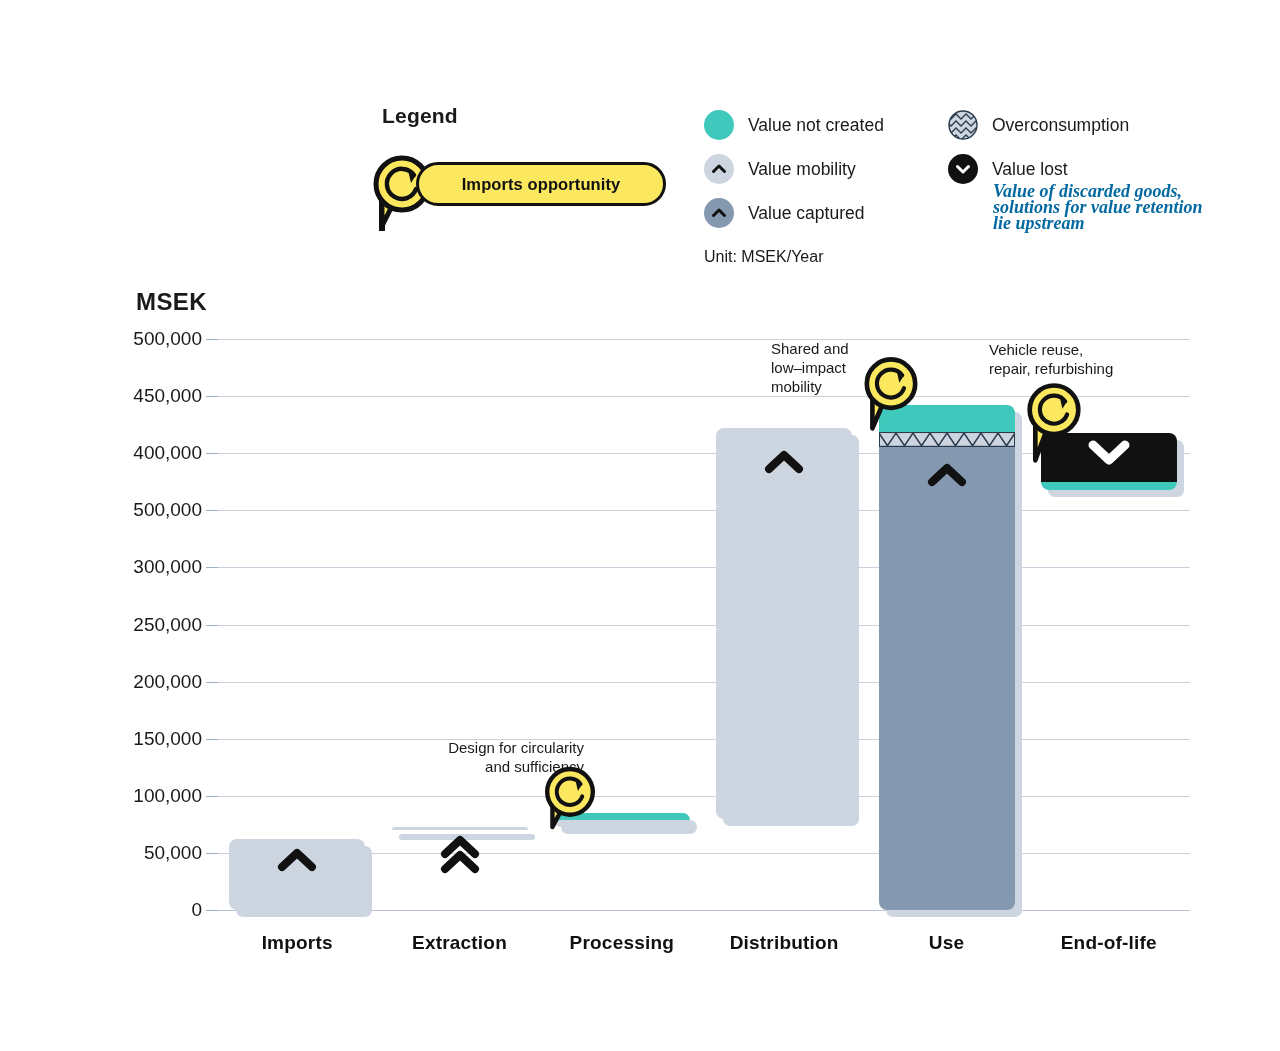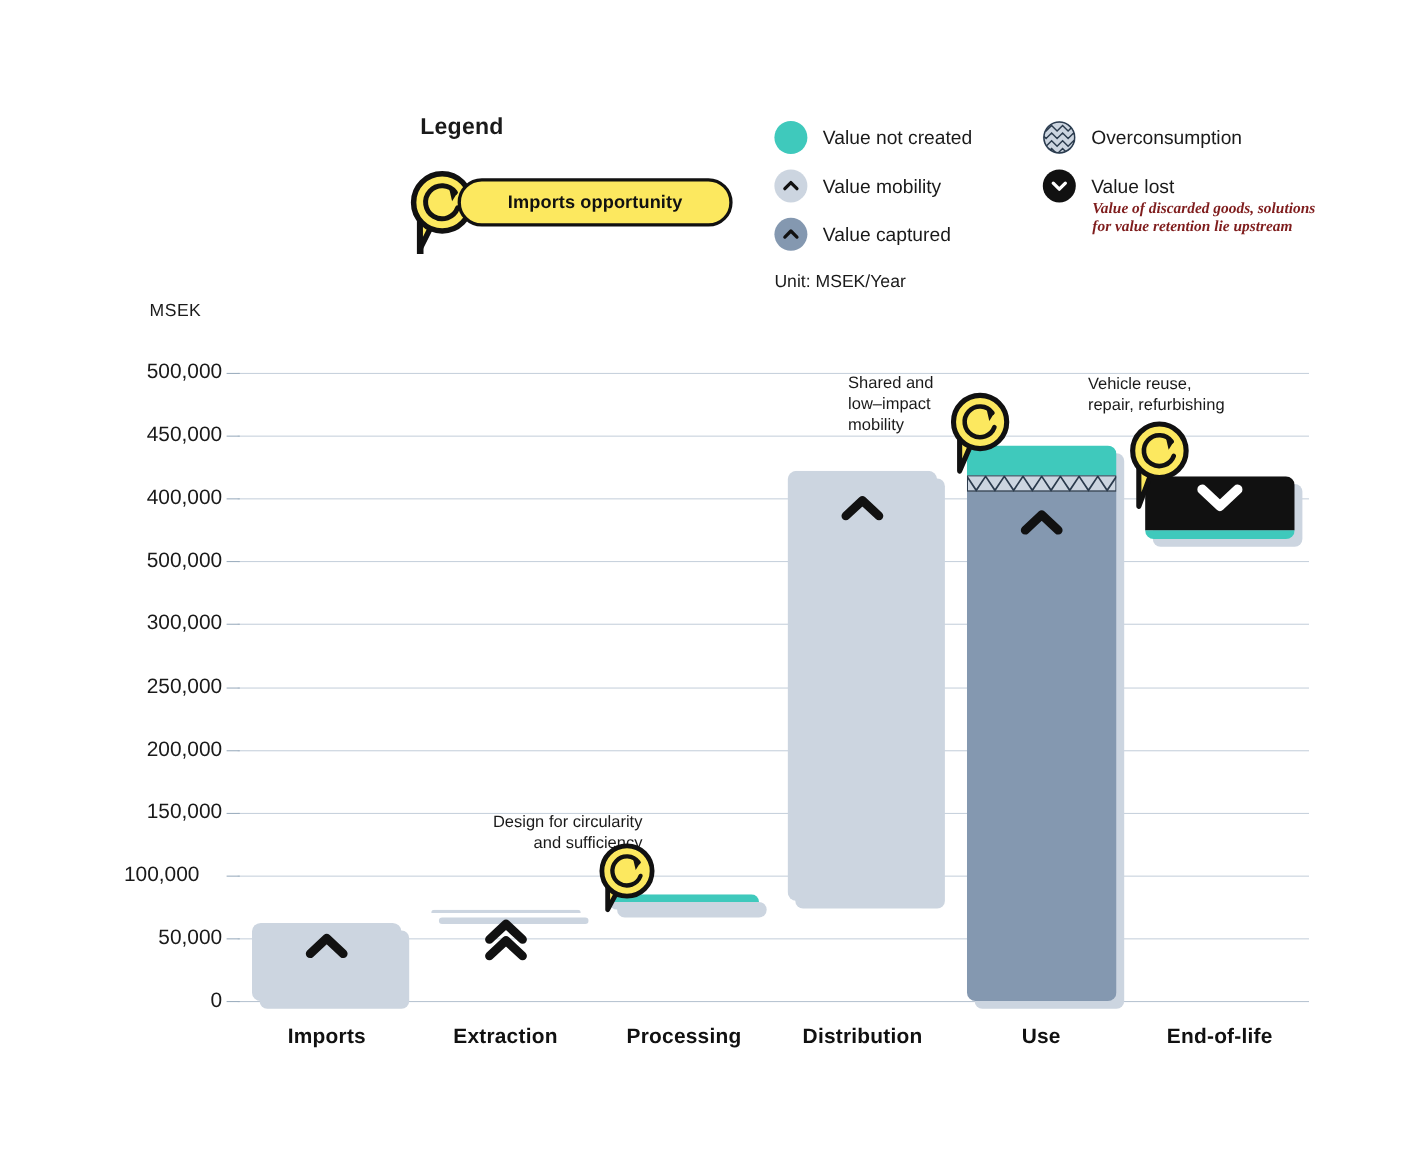--- a/index.html
+++ b/index.html
@@ -59,37 +59,37 @@
     color: #1a1a1a;
     line-height: 30px;
     white-space: nowrap;
   }
   .legend-sub {
     position: absolute;
     left: 993px; top: 183px;
     font-family: "Liberation Serif", serif;
     font-style: italic;
     font-weight: bold;
-    font-size: 14px;
+    font-size: 18px;
     line-height: 16px;
-    color: #7f1d1d;
+    color: #0369a1;
     width: 210px;
   }
   .legend-unit {
     position: absolute;
     left: 704px; top: 248px;
     font-size: 16px;
     color: #1a1a1a;
   }
 
   
   .axis-title {
     position: absolute;
-    left: 136px; top: 274px;
-    font-size: 16px; font-weight: normal;
+    left: 136px; top: 288px;
+    font-size: 24px; font-weight: bold;
     letter-spacing: .4px;
   }
   .gridline {
     position: absolute;
     left: 0; width: 974px; height: 1px;
     background: #c8d2dd;
   }
   .gridline.axis0 { background: #b9c5d2; height: 1px; }
   .ytick {
     position: absolute;
@@ -239,21 +239,21 @@
       <div class="ytick" style="left: 92px; top: 510px; position: absolute;">500,000</div>
       <div class="tickmark" style="top: 510px;"></div>
       <div class="ytick" style="left: 92px; top: 567px; position: absolute;">300,000</div>
       <div class="tickmark" style="top: 567px;"></div>
       <div class="ytick" style="left: 92px; top: 625px; position: absolute;">250,000</div>
       <div class="tickmark" style="top: 625px;"></div>
       <div class="ytick" style="left: 92px; top: 682px; position: absolute;">200,000</div>
       <div class="tickmark" style="top: 682px;"></div>
       <div class="ytick" style="left: 92px; top: 739px; position: absolute;">150,000</div>
       <div class="tickmark" style="top: 739px;"></div>
-      <div class="ytick" style="left: 92px; top: 796px; position: absolute; text-align: center;">100,000</div>
+      <div class="ytick" style="left: 92px; top: 796px; position: absolute;">100,000</div>
       <div class="tickmark" style="top: 796px;"></div>
       <div class="ytick" style="left: 92px; top: 853px; position: absolute;">50,000</div>
       <div class="tickmark" style="top: 853px;"></div>
       <div class="ytick" style="left: 92px; top: 910px; position: absolute;">0</div>
       <div class="tickmark" style="top: 910px;"></div>
     </div>
   <div id="bars-layer">
       <div class="shadow" style="left: 236px; top: 846px; width: 136px; height: 71px;"></div>
       <div class="bar" style="left: 229px; top: 839px; width: 136px; height: 71px; border-radius: 8px; overflow: hidden;">
         <div class="bar-seg" style="top: 0px; height: 70.804px; background: rgb(204, 213, 224);"></div>

